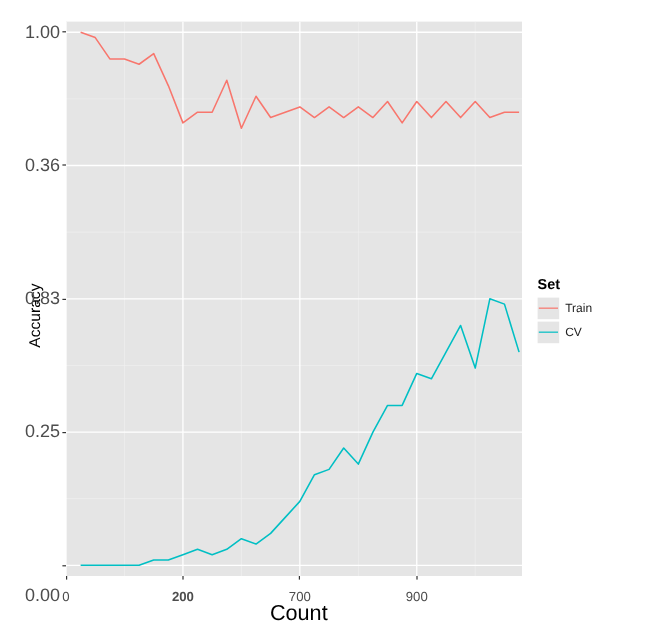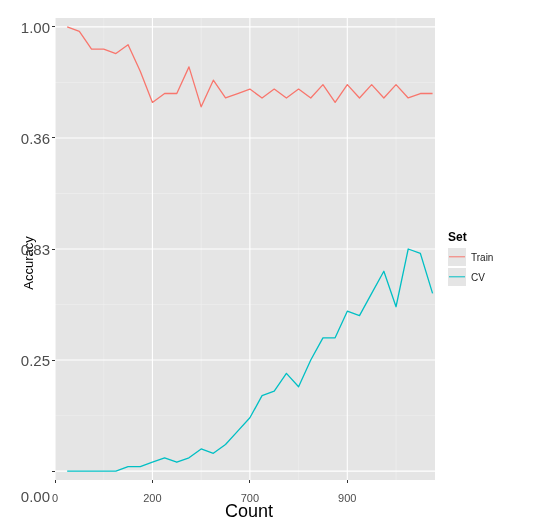--- a/index.html
+++ b/index.html
@@ -148,21 +148,21 @@
 
   <div class="y-tick-labels" id="y-tick-labels">
       <div class="y-tick-label" style="top: 471.115px; margin-top: 25px;">0.00</div>
       <div class="y-tick-label" style="top: 360.058px;">0.25</div>
       <div class="y-tick-label" style="top: 249px;">0.83</div>
       <div class="y-tick-label" style="top: 137.942px;">0.36</div>
       <div class="y-tick-label" style="top: 26.8846px;">1.00</div>
     </div>
   <div class="x-tick-labels" id="x-tick-labels">
       <div class="x-tick-label" style="left: 55px;">0</div>
-      <div class="x-tick-label" style="left: 152.436px;">200</div>
+      <div class="x-tick-label" style="left: 152.436px; font-weight: bold;">200</div>
       <div class="x-tick-label" style="left: 249.872px;">700</div>
       <div class="x-tick-label" style="left: 347.308px;">900</div>
     </div>
 
   <div class="legend">
     <div class="legend-title">Set</div>
     <div id="legend-items">
         <div class="legend-item">
           <div class="legend-key">
             <div class="legend-key-line" style="background: rgb(248, 118, 109);"></div>

